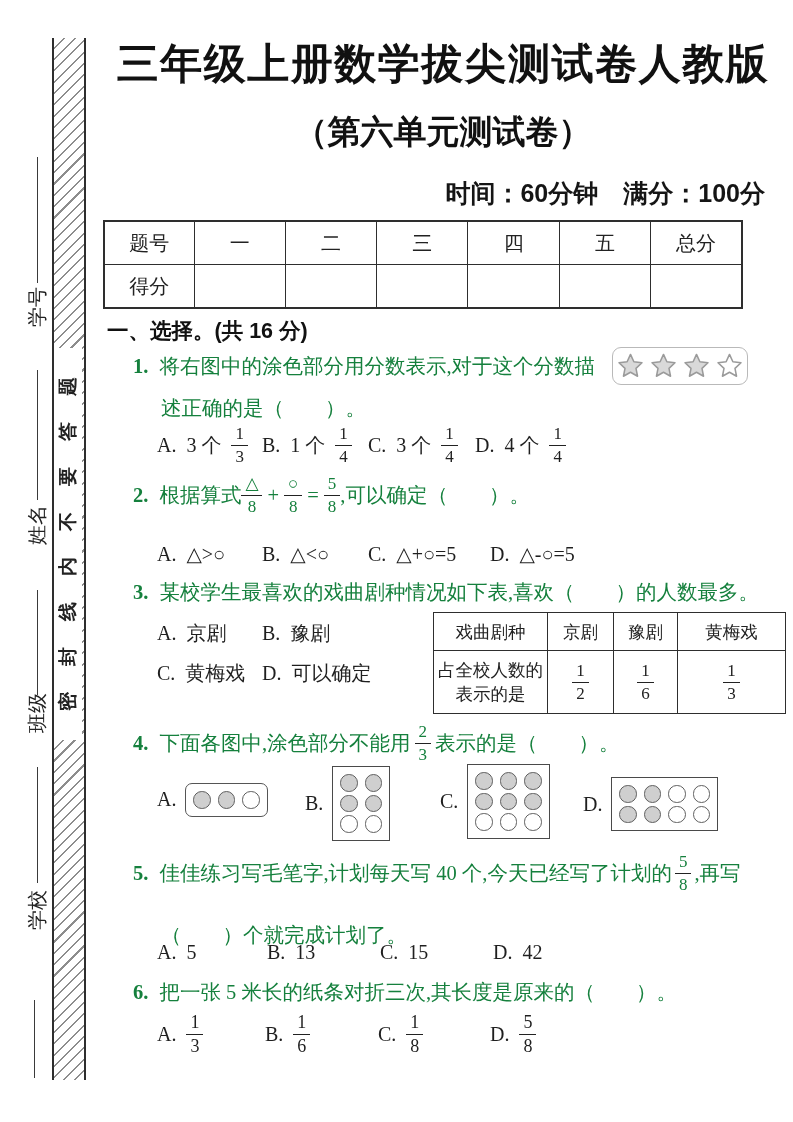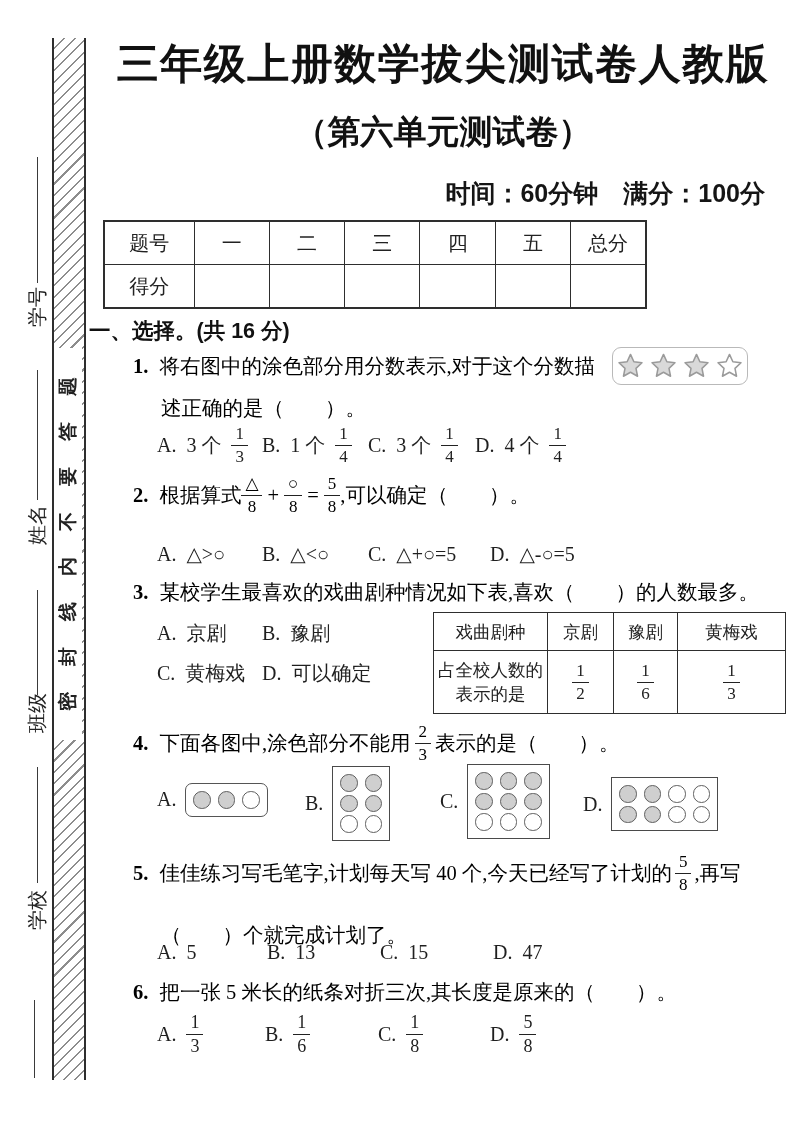--- a/index.html
+++ b/index.html
@@ -20,30 +20,30 @@
   .title{position:absolute;left:103px;top:36px;width:680px;text-align:center;
       font-family:"Liberation Sans","DejaVu Sans",sans-serif;font-weight:700;
       font-size:42px;letter-spacing:1.5px;color:#111;white-space:nowrap;}
   .subtitle{position:absolute;left:103px;top:110px;width:680px;text-align:center;
       font-family:"Liberation Sans","DejaVu Sans",sans-serif;font-weight:700;
       font-size:33px;color:#111;white-space:nowrap;}
   .meta{position:absolute;right:28px;top:177px;
       font-family:"Liberation Sans","DejaVu Sans",sans-serif;font-weight:600;
       font-size:25px;color:#151515;white-space:nowrap;}
   
-  table.score{position:absolute;left:103px;top:220px;width:544px;
+  table.score{position:absolute;left:103px;top:220px;width:640px;
       border-collapse:collapse;table-layout:fixed;}
   table.score td{border:1.5px solid #2e2e2e;height:40px;text-align:center;
       font-size:20px;color:#222;}
   table.score{border:2px solid #2e2e2e;}
   
-  .section-title{position:absolute;left:89px;top:316px;
+  .section-title{position:absolute;left:107px;top:316px;
       font-family:"Liberation Sans","DejaVu Sans",sans-serif;font-weight:700;
       font-size:21.5px;color:#111;white-space:nowrap;}
-  .qline{position:absolute;font-size:20.5px;white-space:nowrap;color:#000000;}
+  .qline{position:absolute;font-size:20.5px;white-space:nowrap;color:#15803d;}
   .qflex{display:flex;align-items:center;}
   .qnum{font-weight:700;margin-right:11px;}
   .opt{position:absolute;display:inline-flex;align-items:center;gap:10px;
       font-size:20px;white-space:nowrap;}
   .frac{display:inline-flex;flex-direction:column;align-items:center;
       vertical-align:middle;line-height:1.15;font-size:17px;}
   .frac .num{border-bottom:1.3px solid #222;padding:0 4px 1px;}
   .frac .den{padding-top:1px;}
   .frac.big{font-size:18px;}
   .mop{margin:0 5px;}
@@ -362,21 +362,21 @@
   <span class="opt" style="left:267px;top:941px;">
     <span>B.</span>
       <span>13</span>
   </span>
   <span class="opt" style="left:380px;top:941px;">
     <span>C.</span>
       <span>15</span>
   </span>
   <span class="opt" style="left:493px;top:941px;">
     <span>D.</span>
-      <span>47</span>
+      <span>42</span>
   </span>
 
   <div class="qline" style="left:133px;top:978px;">
     <span class="qnum">6.</span><span>把一张 5 米长的纸条对折三次,其长度是原来的（　　）。</span>
   </div>
   <span class="opt" style="left:157px;top:1012px;">
     <span>A.</span>
     <span class="frac big">
         <span class="num">1</span>
         <span class="den">3</span>

